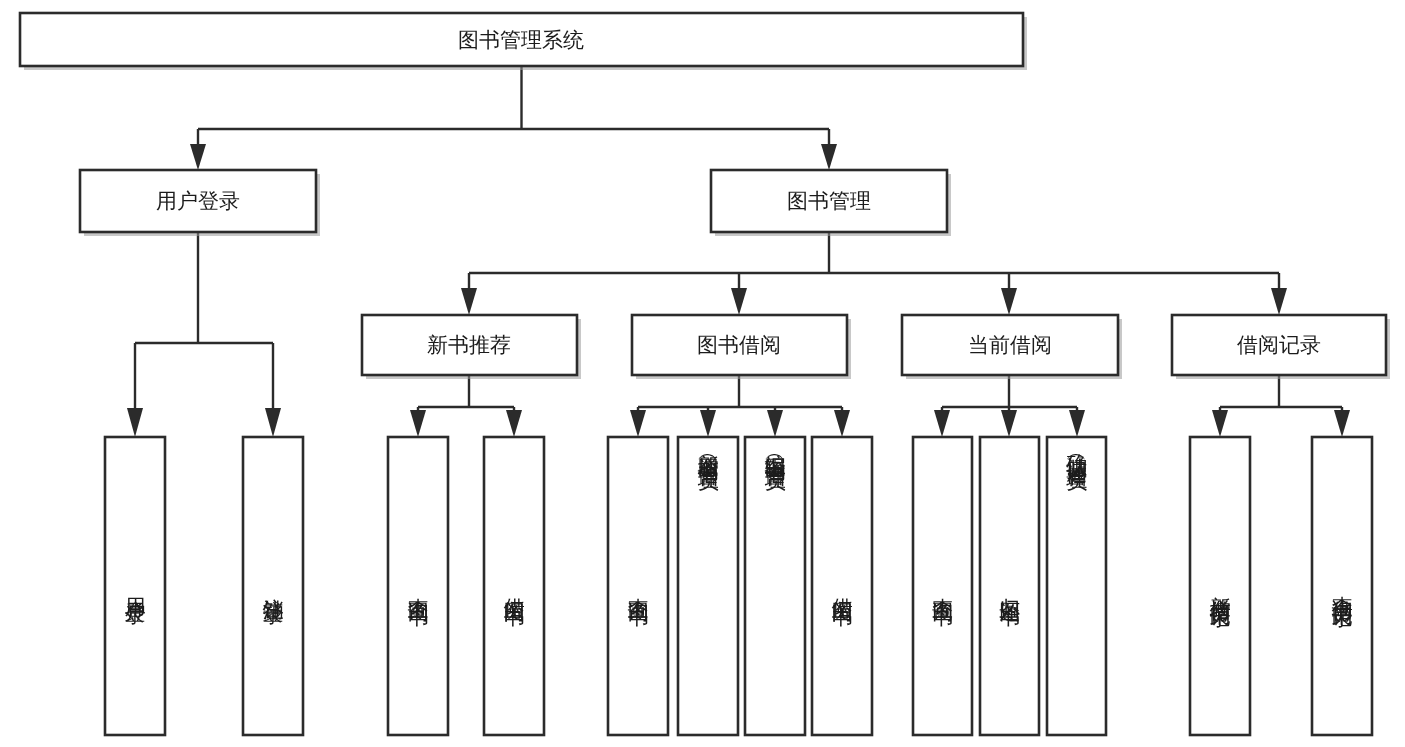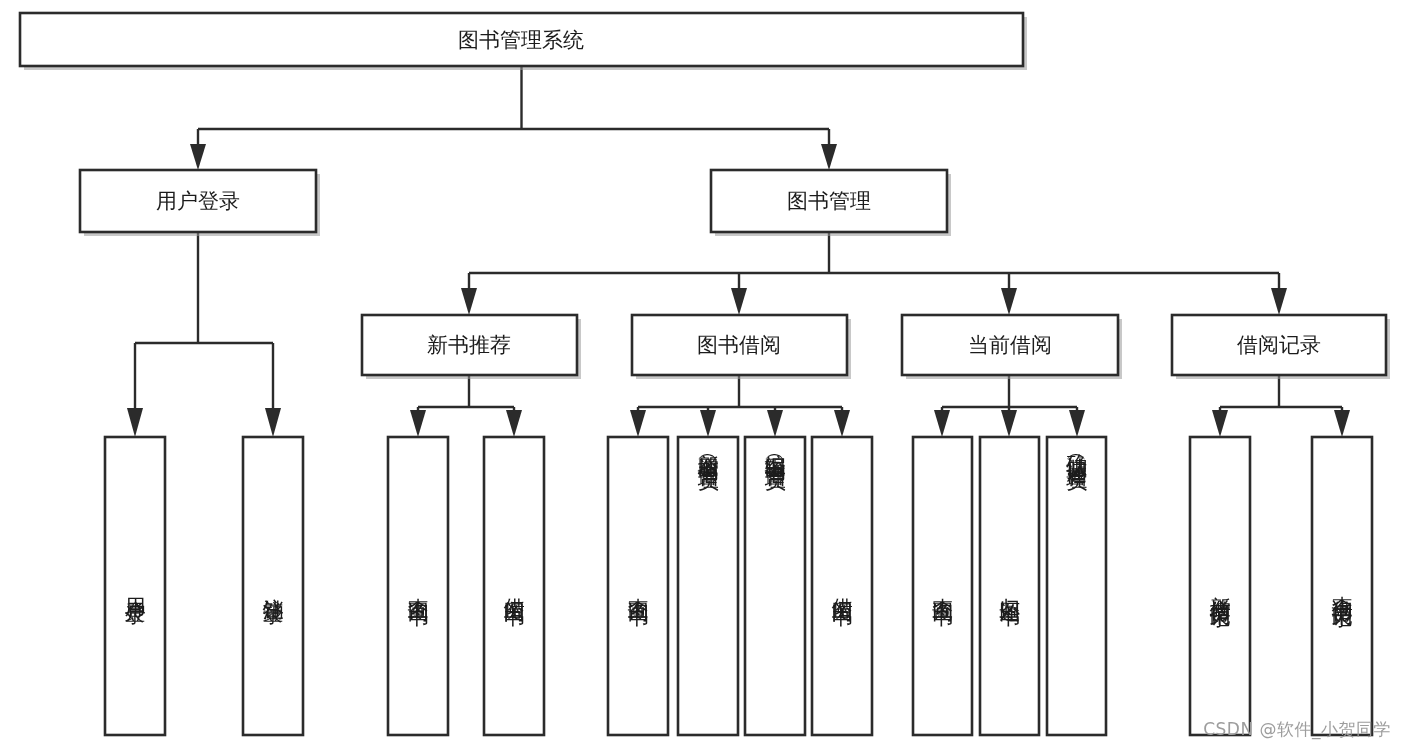--- a/index.html
+++ b/index.html
@@ -248,14 +248,13 @@
   <div class="leaf-label-wrap" style="left:1047px; top:437px; width:59px; height:298px; align-items:flex-start;">
     <span class="leaf-label">确认归还（管理员）</span>
   </div>
   <div class="leaf-label-wrap" style="left:1190px; top:437px; width:60px; height:298px;">
     <span class="leaf-label">新增借阅记录</span>
   </div>
   <div class="leaf-label-wrap" style="left:1312px; top:437px; width:60px; height:298px;">
     <span class="leaf-label">查询借阅记录</span>
   </div>
 
-  <div class="watermark">CSDN @软件_小贺同学</div>
 </div>
 
 </body></html>

